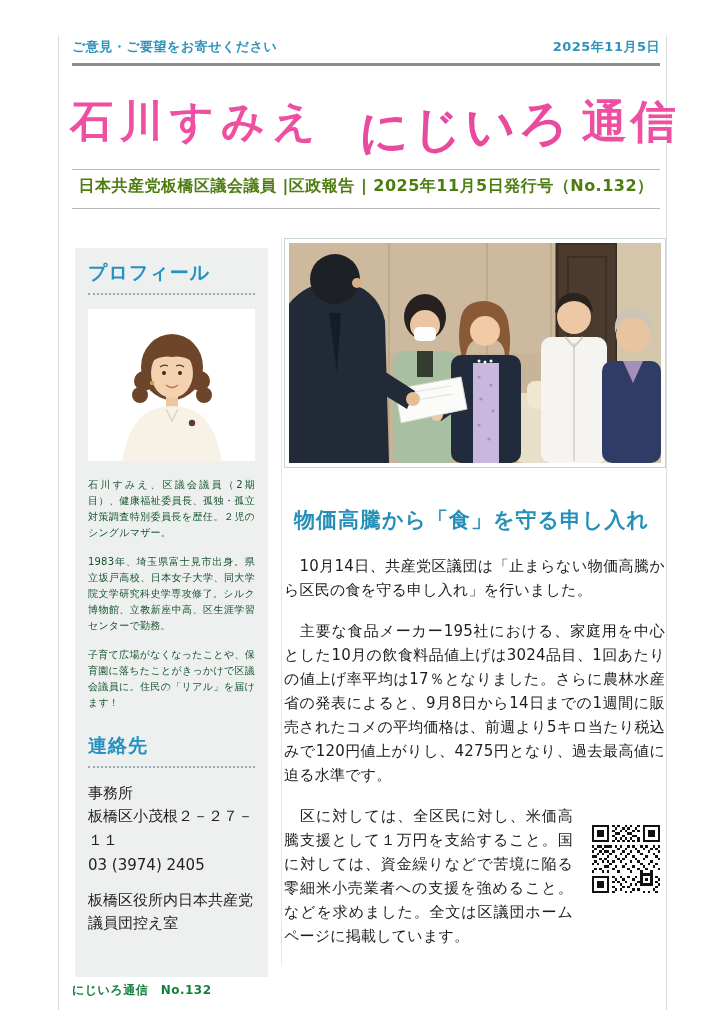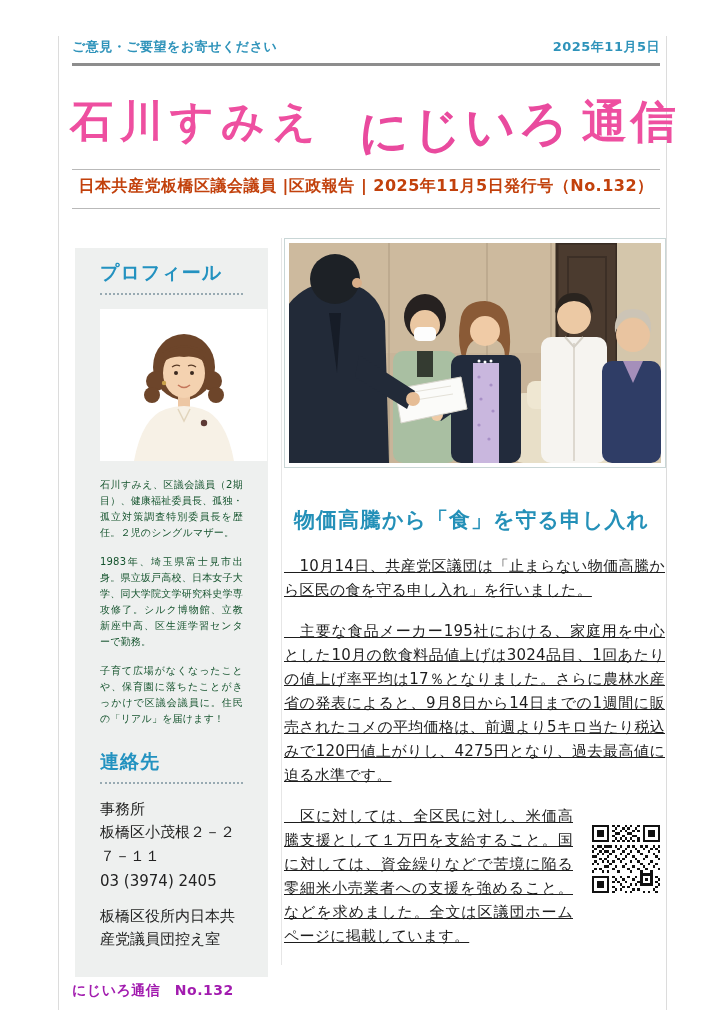--- a/index.html
+++ b/index.html
@@ -32,27 +32,27 @@
     transform:rotate(-3deg) skewX(-4deg);display:inline-block;
     margin:16px 10px 0 36px;
   }
   .masthead .suffix{
     color:#ee4fa0;font-size:45px;font-weight:600;letter-spacing:4px;margin-top:3px;
   }
   .rule-thin{position:absolute;left:72px;right:65px;height:1px;background:#b9b9b9;}
   .rule-a{top:169px;} .rule-b{top:208px;}
   .subtitle{
     position:absolute;left:72px;right:65px;top:176px;
-    text-align:center;color:#c2410c;font-size:16px;font-weight:600;letter-spacing:.5px;
+    text-align:center;color:#4d7c0f;font-size:16px;font-weight:600;letter-spacing:.5px;
   }
 
   
   .sidebar{
     position:absolute;left:75px;top:248px;width:193px;height:729px;
-    background:#eef0ef;box-sizing:border-box;padding:12px 25px;
+    background:#eef0ef;box-sizing:border-box;padding:12px 13px;
   }
   .side-heading{
     color:#2392c0;font-size:19px;font-weight:700;letter-spacing:1px;
     padding-bottom:7px;border-bottom:2px dotted #98aab2;margin-bottom:14px;
   }
   .portrait-box{background:#ffffff;width:167px;height:152px;margin:0 0 16px 0;overflow:hidden;}
   .bio p{
     margin:0 0 13px 0;color:#14532d;font-size:10px;line-height:1.6;
     text-align:justify;letter-spacing:.2px;
   }
@@ -68,30 +68,30 @@
   .photo-frame{
     border:1px solid #c9d6d6;background:#fff;padding:4px;width:372px;height:220px;
   }
   .photo-frame svg{display:block;}
   .headline{
     margin:38px 0 0 10px;color:#2490b8;font-size:21px;font-weight:700;letter-spacing:1px;
   }
   .article{margin-top:20px;}
   .article p{
     margin:0 0 17px 0;color:#1d1d1d;font-size:15px;line-height:1.6;
-    text-align:justify;letter-spacing:.2px;text-decoration:underline;
+    text-align:justify;letter-spacing:.2px;
   }
   .qr-float{
     float:right;width:74px;height:78px;margin:16px 2px 6px 16px;
   }
 
   
   .footer{
-    position:absolute;left:72px;top:982px;color:#a21caf;
-    font-size:14px;font-weight:700;letter-spacing:.5px;
+    position:absolute;left:72px;top:982px;color:#15803d;
+    font-size:12px;font-weight:700;letter-spacing:.5px;
   }
 </style>
 </head>
 <body>
 
 <div class="page-edge left"></div>
 <div class="page-edge right"></div>
 
 <div class="topbar">
   <span>ご意見・ご要望をお寄せください</span>

